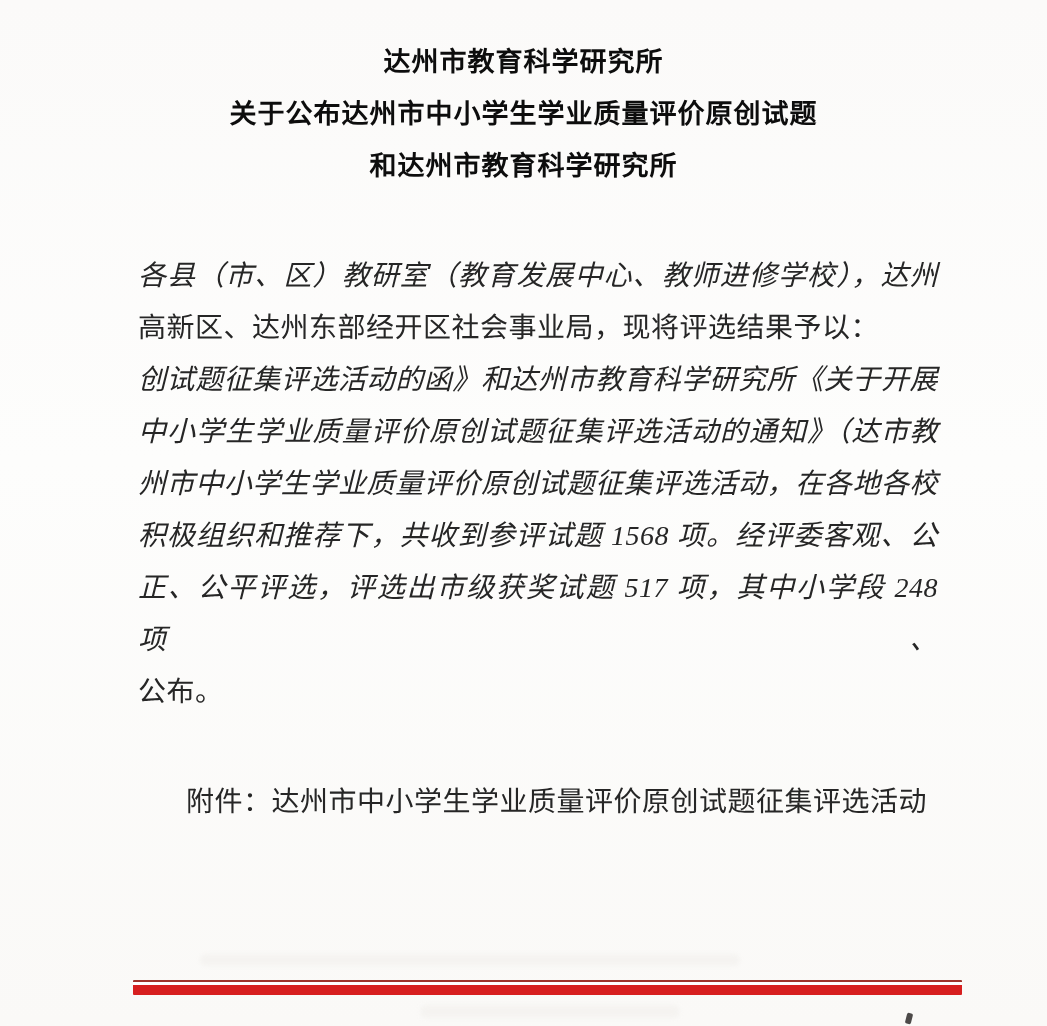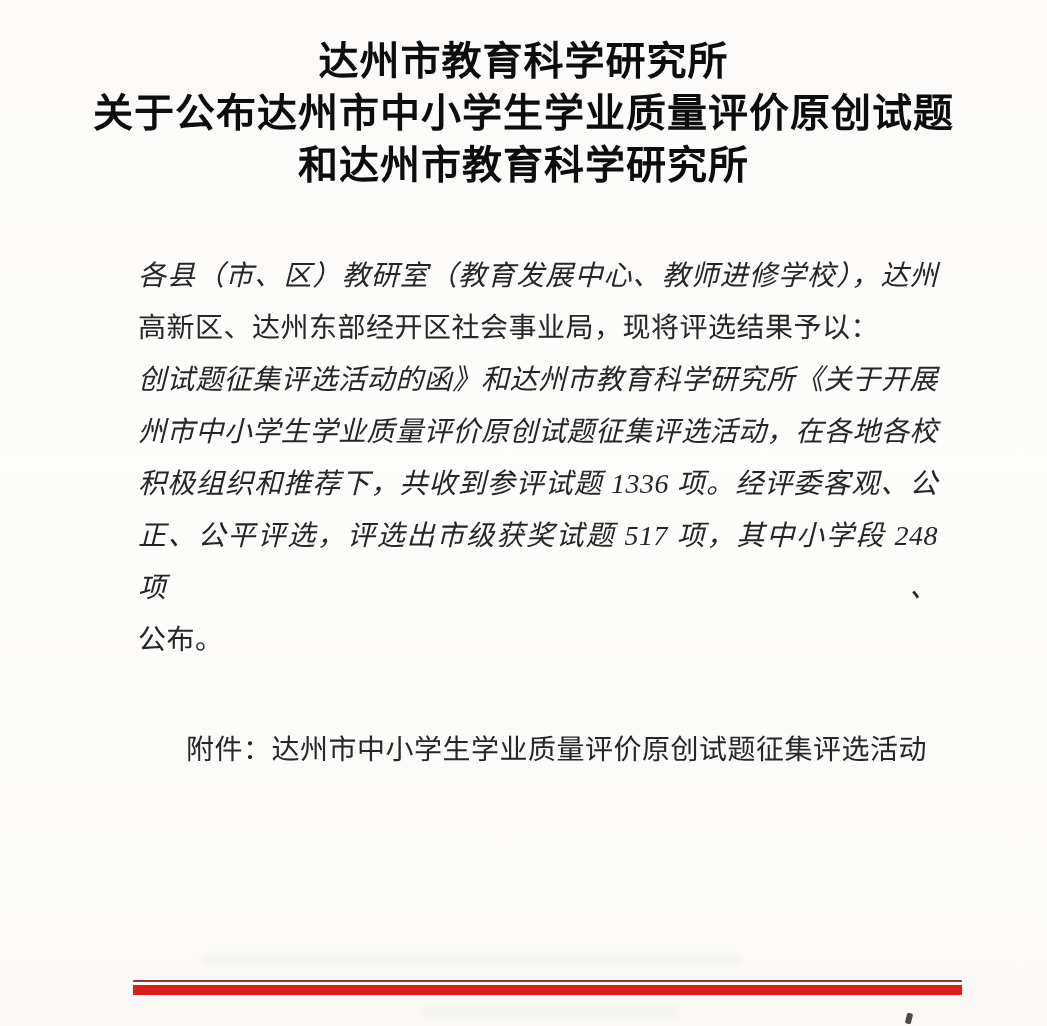--- a/index.html
+++ b/index.html
@@ -11,21 +11,21 @@
   .page {
     position: relative;
     width: 1047px; height: 1026px;
     background-color: #fcfbfa;
     background-image: linear-gradient(180deg, #fbfaf9 0%, #fdfdfc 45%, #faf9f7 100%);
   }
   .title-block {
     position: absolute;
     top: 36px; left: 0; right: 0;
     text-align: center;
-    font-size: 40px;
+    font-size: 27px;
     line-height: 52px;
     font-weight: 700;
     color: #0d0d0d;
     letter-spacing: 1px;
   }
   .title-line { white-space: nowrap; }
   .body-block {
     position: absolute;
     top: 250px; left: 138px;
     width: 800px;
@@ -82,22 +82,23 @@
   <div class="title-block" style="color: rgb(13, 13, 13);">
     <div class="title-line">达州市教育科学研究所</div>
     <div class="title-line">关于公布达州市中小学生学业质量评价原创试题</div>
     <div class="title-line">和达州市教育科学研究所</div>
   </div>
 
   <div class="body-block" style="color: rgb(38, 38, 38);">
     <div class="body-line just">各县（市、区）教研室（教育发展中心、教师进修学校），达州</div>
     <div class="body-line">高新区、达州东部经开区社会事业局，现将评选结果予以：</div>
     <div class="body-line just">创试题征集评选活动的函》和达州市教育科学研究所《关于开展</div>
+    <div class="body-line just">中小学生学业质量评价原创试题征集评选活动的通知》（达市教</div>
     <div class="body-line just">州市中小学生学业质量评价原创试题征集评选活动，在各地各校</div>
-    <div class="body-line just">积极组织和推荐下，共收到参评试题 1336 项。经评委客观、公</div>
+    <div class="body-line just">积极组织和推荐下，共收到参评试题 1568 项。经评委客观、公</div>
     <div class="body-line just">正、公平评选，评选出市级获奖试题 517 项，其中小学段 248 项、</div>
     <div class="body-line">公布。</div>
     <div class="body-line attachment indent">附件：达州市中小学生学业质量评价原创试题征集评选活动</div>
   </div>
 
   <div class="smudge smudge-a"></div>
   <div class="smudge smudge-b"></div>
 
   <div class="red-divider" style="--hair: #9e342c; --gap: #ffffff; --band: #d71f1f;"></div>
 

